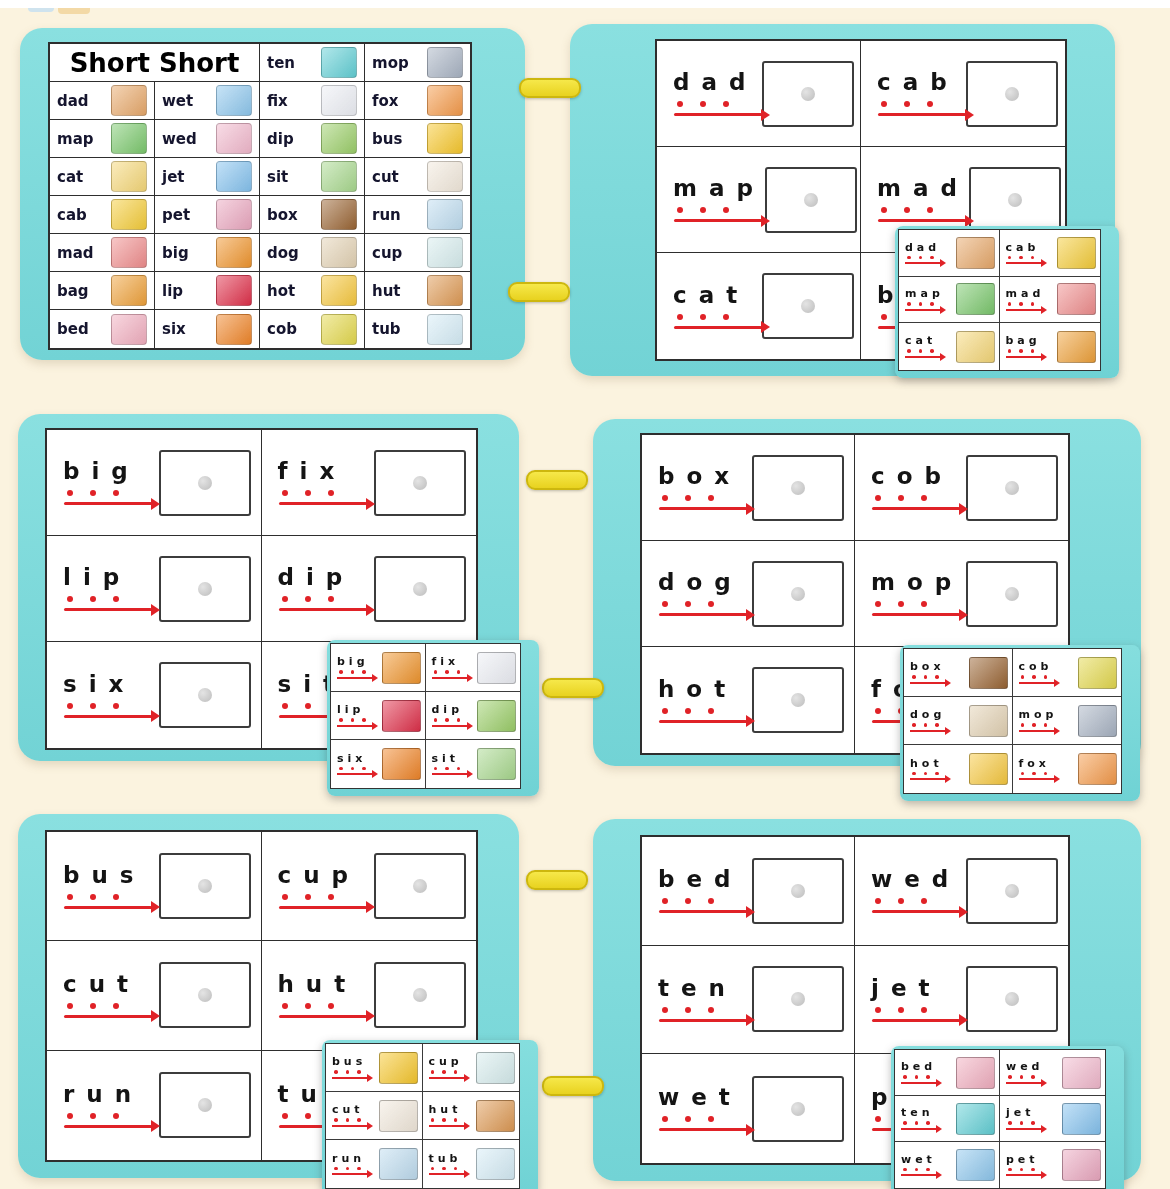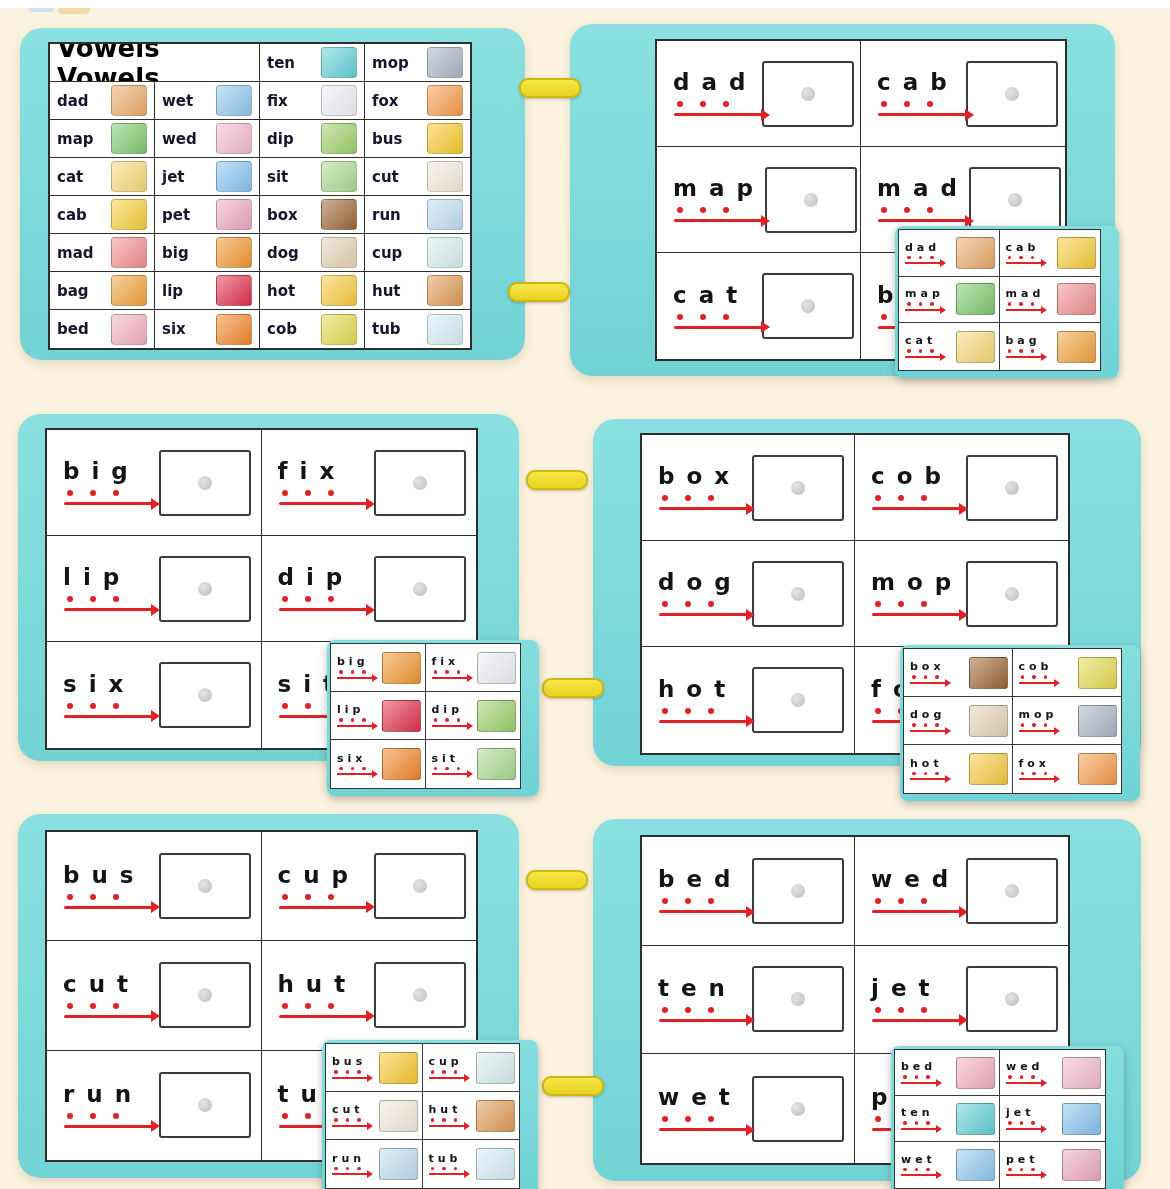--- a/index.html
+++ b/index.html
@@ -67,21 +67,21 @@
 <body>
 
 <div class="stage">
 
   <div class="frag" style="left:28px;top:0;width:26px;height:12px;background:#cfe3ee"></div>
   <div class="frag" style="left:58px;top:0;width:32px;height:14px;background:#f3d9a6"></div>
 
   <div class="board" style="left:20px;top:28px;width:505px;height:332px">
     <div class="sheet chart" style="left:28px;top:14px;width:424px;height:308px">
       <div class="ccell ctitle-cell">
-          <span class="ctitle">Vowels Vowels</span>
+          <span class="ctitle">Short Short</span>
         </div>
       <div class="ccell">
           <span class="cword">ten</span>
           <span class="cpic" style="background-color: rgb(99, 208, 214);"></span>
         </div>
       <div class="ccell c4">
           <span class="cword">mop</span>
           <span class="cpic" style="background-color: rgb(169, 180, 196);"></span>
         </div>
 

